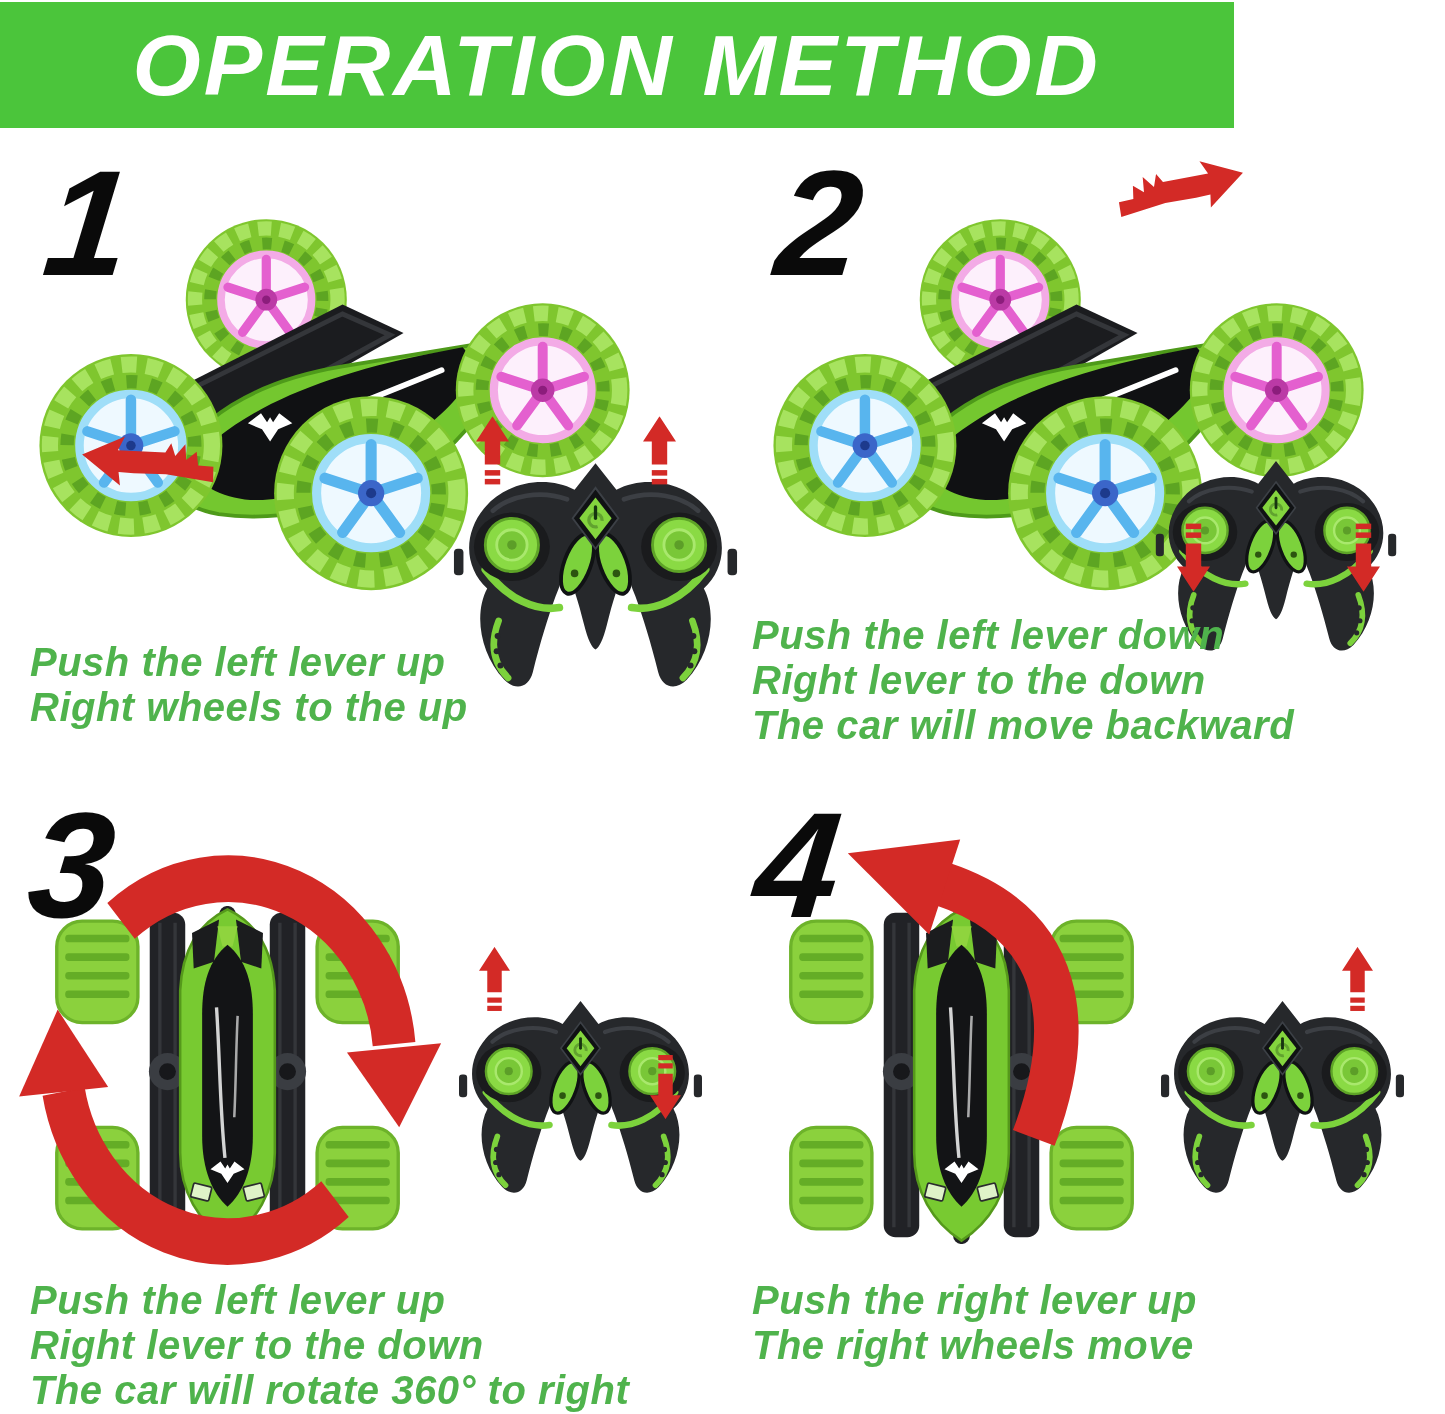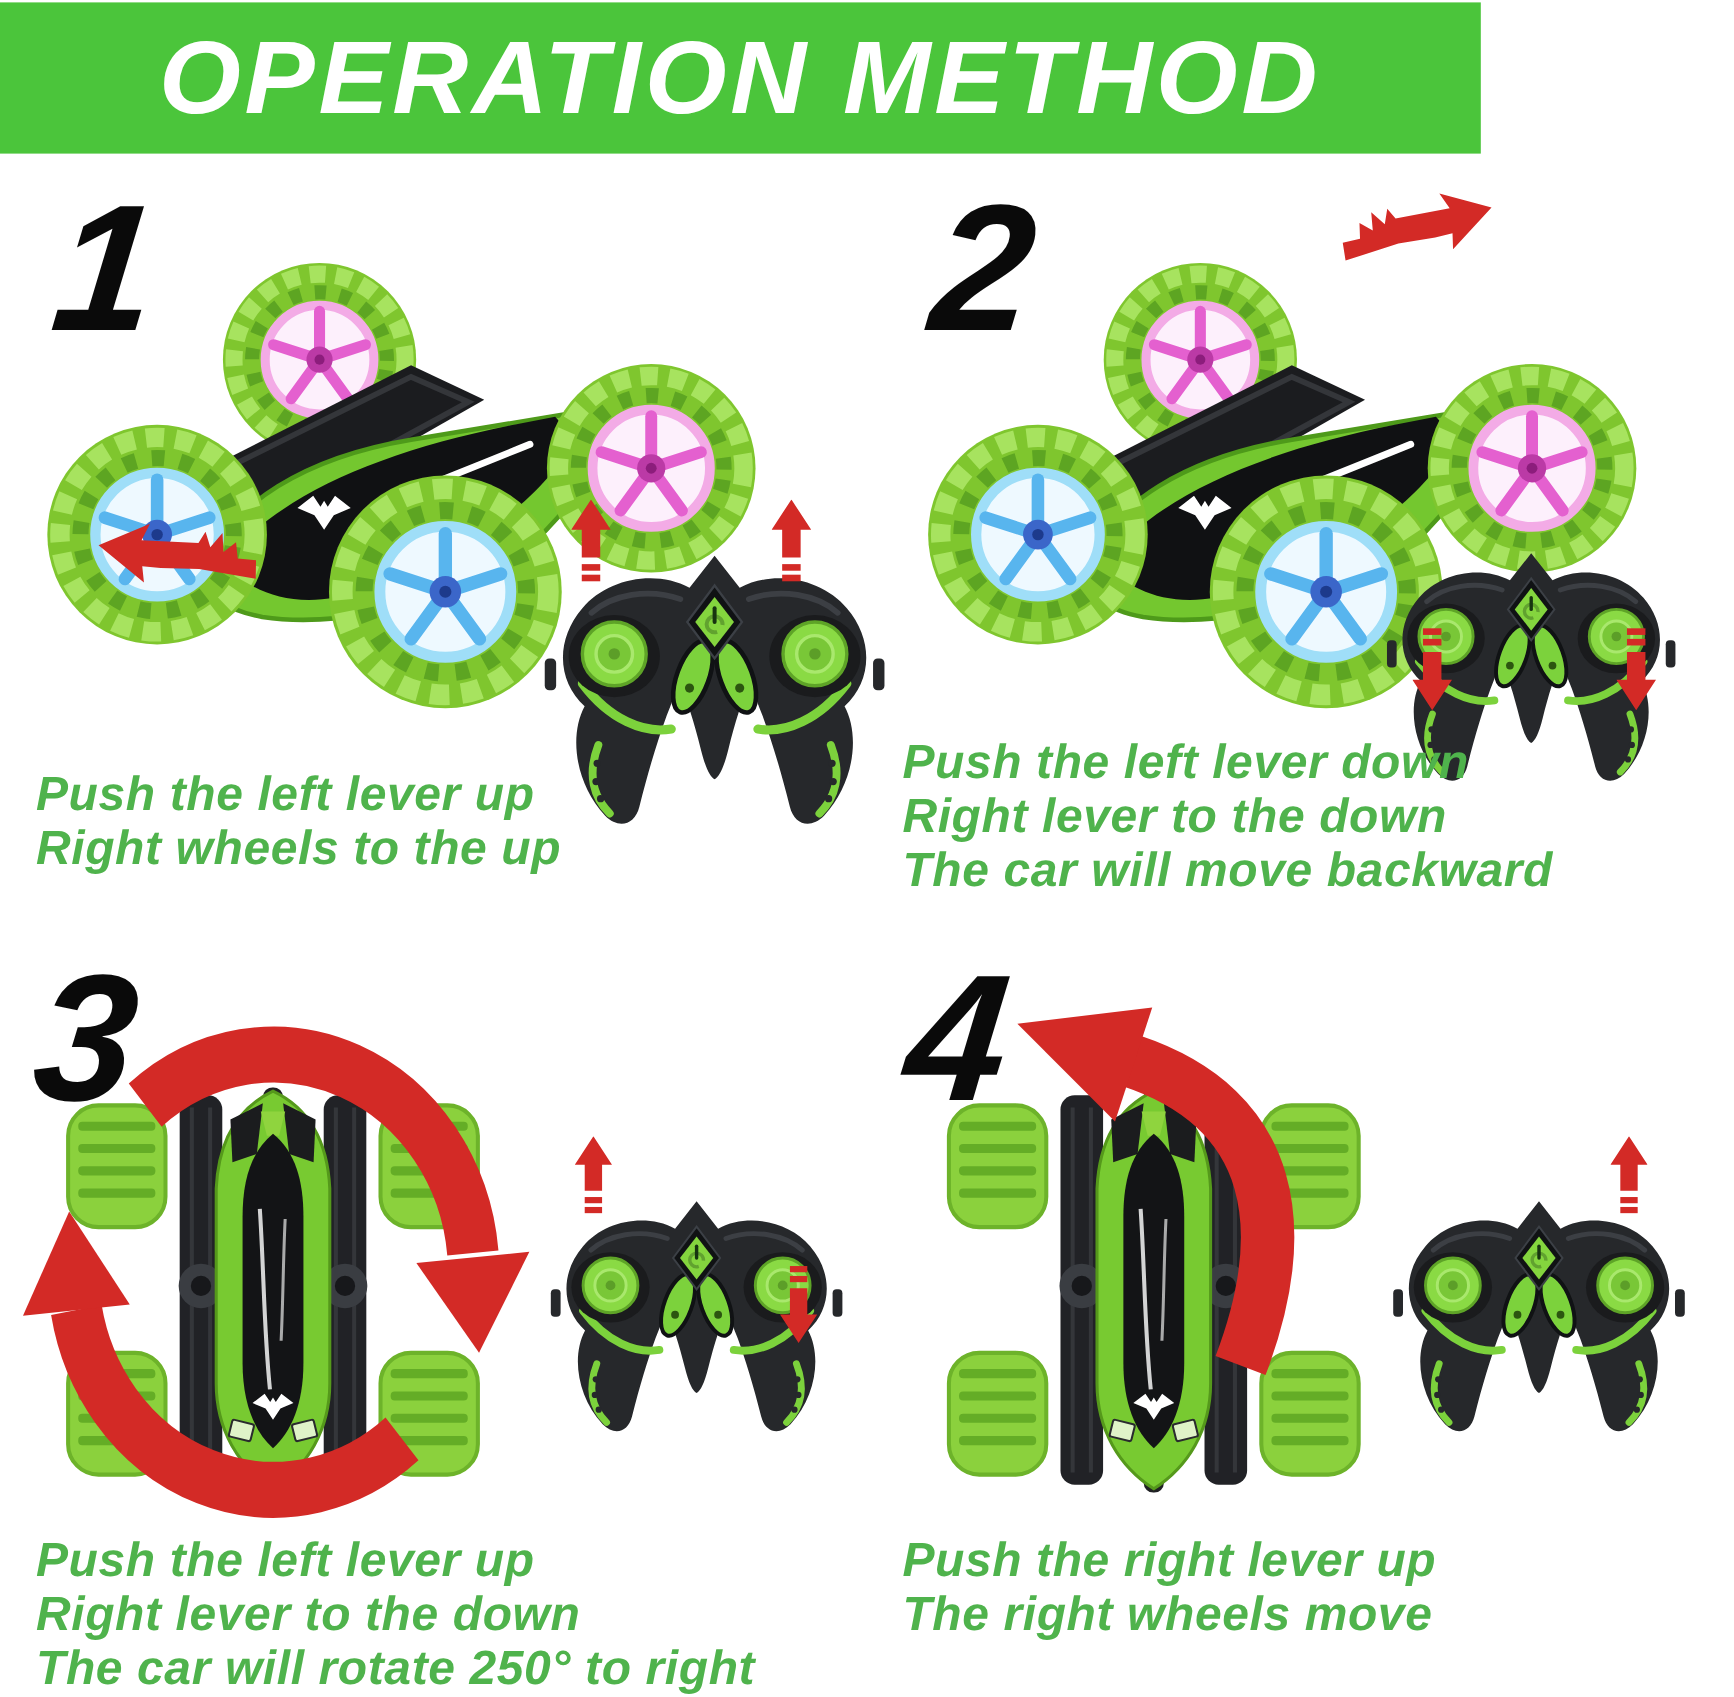--- a/index.html
+++ b/index.html
@@ -271,21 +271,21 @@
     </svg>
   <svg class="art" style="left:479px;top:166px;width:31px;height:70px" viewBox="0 0 60 132">
       <use href="#sym-arrow"></use>
     </svg>
   <svg class="art" style="left:650px;top:262px;width:31px;height:86px;transform:rotate(180deg)" viewBox="0 0 60 132">
       <use href="#sym-arrow"></use>
     </svg>
   <div class="caption" style="left:30px;top:498px">
     <div>Push the left lever up</div>
     <div>Right lever to the down</div>
-    <div>The car will rotate 250° to right</div>
+    <div>The car will rotate 360° to right</div>
   </div>
 </section>
 
 <section class="panel" id="p4">
   <div class="num" style="left:34px;top:16px">4</div>
   <svg class="art" style="left:62px;top:120px;width:355px;height:350px" viewBox="0 0 420 400">
       <use href="#sym-car-top"></use>
     </svg>
   <svg class="art" style="left:58px;top:36px;width:310px;height:330px" viewBox="0 0 320 340">
     <path d="M 262 332 C 306 216 294 112 168 70" fill="none" stroke="#d32a26" stroke-width="46"></path>

